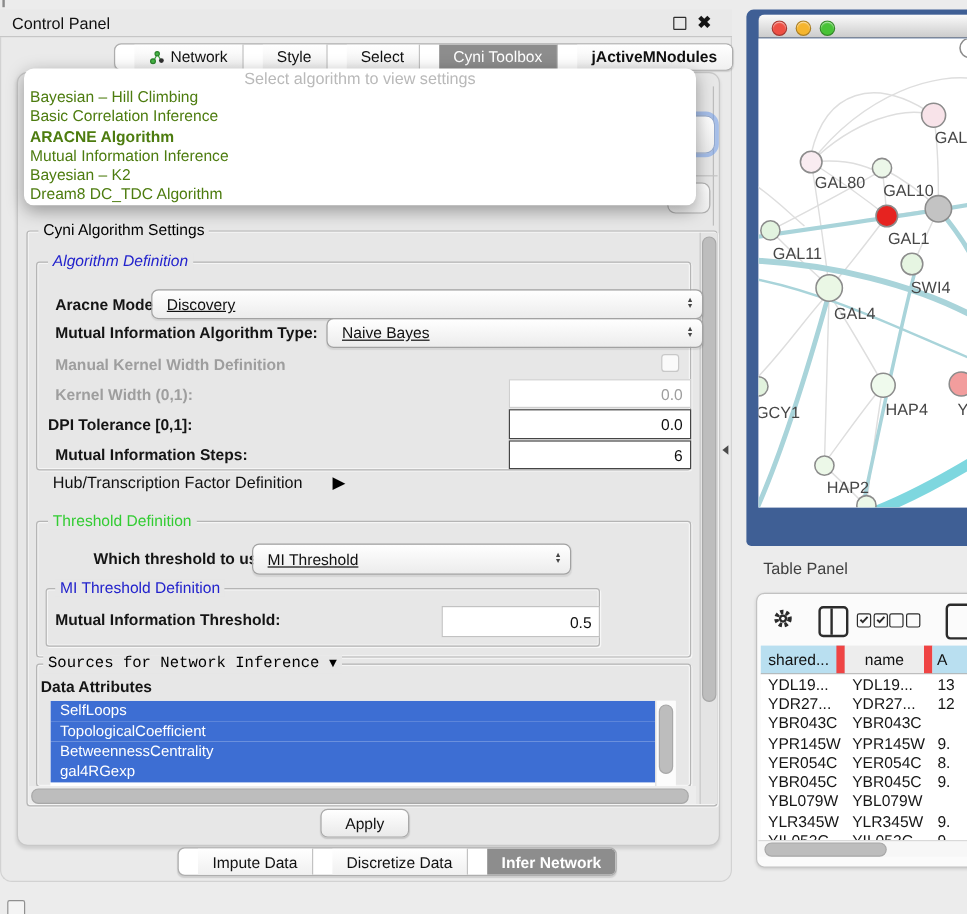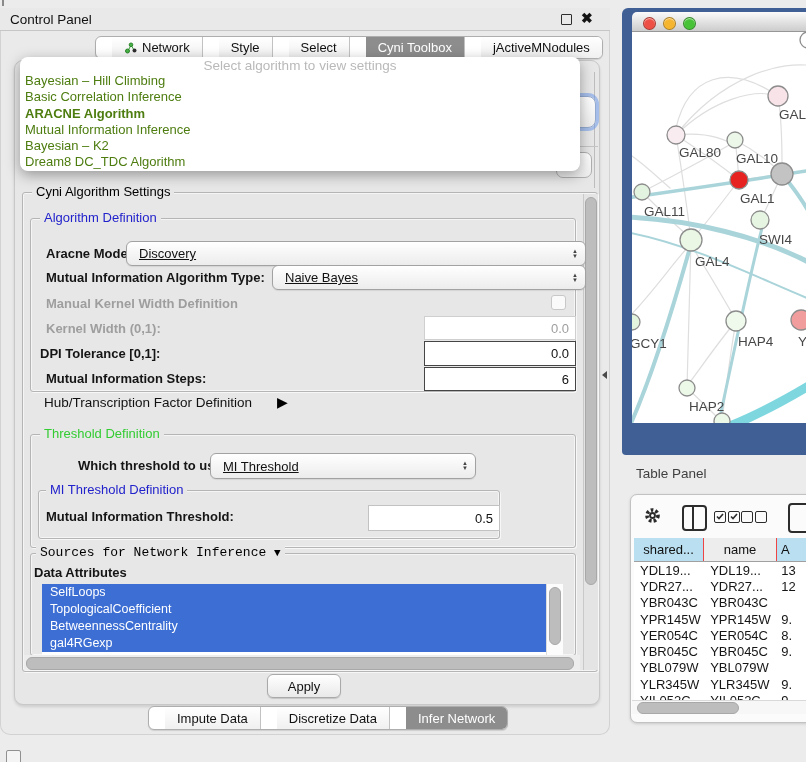--- a/index.html
+++ b/index.html
@@ -14,21 +14,21 @@
   .float-box{left:561px;top:14px;width:11px;height:11px;border:1.7px solid #2e2e2e;border-radius:1px;background:transparent;}
   .close-x{left:581px;top:10px;font-size:14px;font-weight:bold;color:#141414;}
   .corner-tick{left:2px;top:0;width:2px;height:6px;background:#8a8a8a;}
   .outer-panel{left:14px;top:60px;width:586px;height:645px;background:#e7e7e7;border:1px solid #c8c8c8;
                border-radius:9px;box-shadow:0 2px 3px rgba(0,0,0,.12);}
   
   .seg-tabs{display:flex;height:23px;border:1px solid #aeaeae;border-radius:6px;overflow:hidden;
             background:#fff;box-shadow:0 1px 1px rgba(0,0,0,.12);z-index:3;}
   .seg{display:flex;align-items:center;gap:5px;padding:0 12px;font-size:13px;color:#111;
        border-right:1px solid #c2c2c2;background:linear-gradient(#ffffff,#f0f0f0);white-space:nowrap;margin-left:16px;}
-  .seg:last-child{border-right:none;}
+  .seg:last-child{border-right:none;font-weight:bold;}
   .seg.sel{background:#8d8d8d;color:#fff;}
   
   .frag-line1{left:594px;top:72px;width:1px;height:116px;background:#bdbdbd;z-index:2;}
   .frag-hline{left:579px;top:146px;width:19px;height:1px;background:#c4c4c4;z-index:2;}
   .frag-combo1{left:570px;top:96px;width:26px;height:32px;border:1px solid #93a9cf;border-radius:8px;
                background:linear-gradient(#fdfdfd,#ececec);box-shadow:0 0 0 3px rgba(100,150,235,.5);z-index:2;}
   .frag-combo2{left:556px;top:152px;width:36px;height:26px;border:1px solid #b0b0b0;border-radius:7px;
                background:linear-gradient(#fff,#eee);z-index:2;}
   
   .popup{left:20px;top:57px;width:560px;height:114px;background:#fff;border-radius:8px;
@@ -78,21 +78,21 @@
   
   .tp-title{left:636px;top:466px;font-size:13.5px;color:#404040;white-space:nowrap;}
   .tp-box{left:630px;top:494px;width:200px;height:229px;background:#fbfbfb;border:1px solid #c2c2c2;
           border-radius:7px;box-shadow:0 1px 3px rgba(0,0,0,.15);}
   .icon-box{position:absolute;border:2px solid #2c2c2c;border-radius:4px;background:transparent;}
   .cbx{display:inline-block;width:10px;height:10px;border:1.6px solid #2b2b2b;border-radius:2px;margin-right:2px;
        vertical-align:top;text-align:center;}
   .cbx svg{display:block;margin:1px auto 0;}
   .thead{left:634px;top:538px;width:200px;height:24px;display:flex;border-bottom:1px solid #a0a0a0;}
   .th{display:flex;align-items:center;justify-content:center;font-size:13px;color:#111;background:#ededed;
-      border-right:1px solid #ef4444;box-sizing:border-box;}
+      border-right:7px solid #ef4444;box-sizing:border-box;}
   .th.hl{background:#b9dff0;}
   .tc0{width:74px;} .tc1{width:77px;} .tc2{width:60px;}
   .rows{left:634px;top:562px;width:200px;height:138px;overflow:hidden;background:#fff;}
   .trow{display:flex;height:16.3px;align-items:center;font-size:13px;color:#161616;}
   .trow .cell{box-sizing:border-box;padding-left:6px;white-space:nowrap;overflow:hidden;}
   .hsb{left:632px;top:700px;width:174px;height:14px;background:#f7f7f7;border-top:1px solid #d9d9d9;}
 </style>
 </head>
 <body>
 
@@ -138,21 +138,21 @@
       <div class="menu-item">Dream8 DC_TDC Algorithm</div>
     </div>
 
   <div class="abs etched" style="left:22px;top:192px;width:576px;height:480px;"></div>
   <div class="gtitle" style="left:32px;top:185px;">Cyni Algorithm Settings</div>
 
   <div class="sb-track-v" style="left:583px;top:194px;width:14px;height:476px;"></div>
   <div class="sb-thumb" style="left:585px;top:197px;width:10px;height:386px;"></div>
 
   <div class="abs etched" style="left:30px;top:218px;width:546px;height:174px;"></div>
-  <div class="gtitle blue" style="left:40px;top:211px;">Algorithm Definition</div>
+  <div class="gtitle blue" style="left:40px;top:211px;font-style:italic;">Algorithm Definition</div>
 
   <div class="flabel" style="left:46px;top:246px;">Aracne Mode:</div>
   <div class="combo" style="left:126px;top:241px;width:446px;height:23px;">
     <span>Discovery</span>
     <span class="spin">
         <span>▲</span>
         <span>▼</span>
       </span>
   </div>
 

